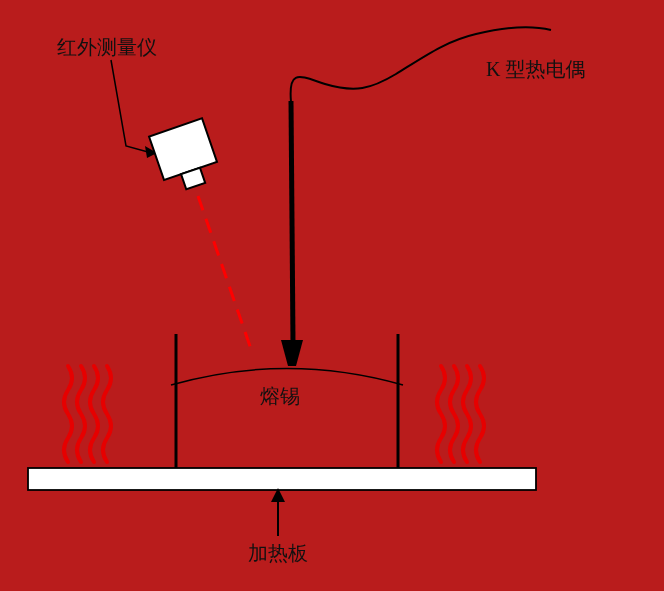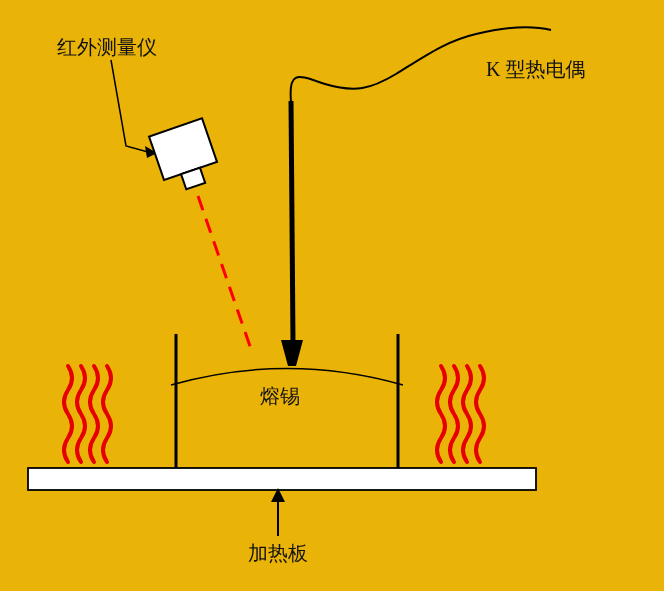--- a/index.html
+++ b/index.html
@@ -4,21 +4,21 @@
 <style>
   html, body {
     margin: 0;
     padding: 0;
     background: #ffffff;
   }
   .canvas {
     position: relative;
     width: 664px;
     height: 591px;
-    background: #eab308;
+    background: #b91c1c;
     overflow: hidden;
   }
   svg {
     display: block;
   }
   text {
     font-family: "Liberation Serif", "DejaVu Serif", serif;
     font-size: 20px;
     fill: #111111;
   }

